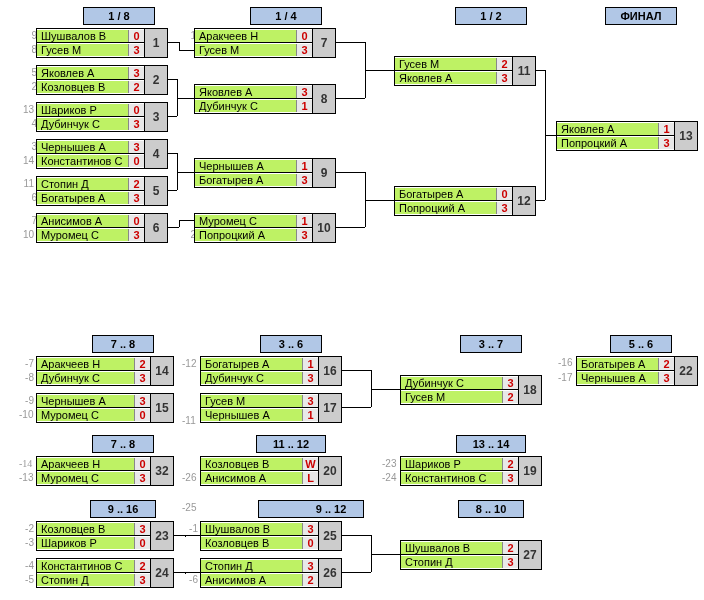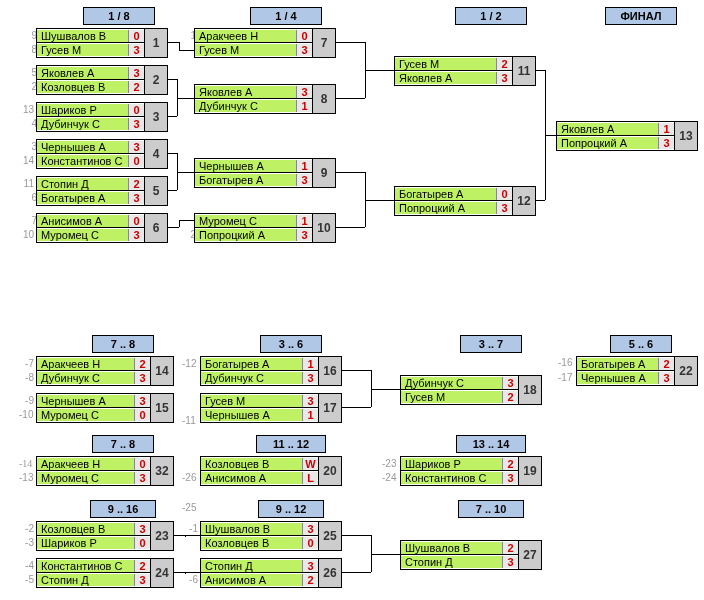--- a/index.html
+++ b/index.html
@@ -26,22 +26,22 @@
     <div class="hdr" style="left: 455px; top: 7px; width: 70px;">1 / 2</div>
     <div class="hdr" style="left: 605px; top: 7px; width: 70px;">ФИНАЛ</div>
     <div class="hdr" style="left: 92px; top: 335px; width: 60px;">7 .. 8</div>
     <div class="hdr" style="left: 260px; top: 335px; width: 60px;">3 .. 6</div>
     <div class="hdr" style="left: 460px; top: 335px; width: 60px;">3 .. 7</div>
     <div class="hdr" style="left: 610px; top: 335px; width: 60px;">5 .. 6</div>
     <div class="hdr" style="left: 92px; top: 435px; width: 60px;">7 .. 8</div>
     <div class="hdr" style="left: 256px; top: 435px; width: 68px;">11 .. 12</div>
     <div class="hdr" style="left: 456px; top: 435px; width: 68px;">13 .. 14</div>
     <div class="hdr" style="left: 90px; top: 500px; width: 64px;">9 .. 16</div>
-    <div class="hdr" style="left: 258px; top: 500px; width: 64px;">9 .. 12</div>
-    <div class="hdr" style="left: 458px; top: 500px; width: 64px;">7 .. 10</div>
+    <div class="hdr" style="left: 258px; top: 500px; width: 64px; padding-left: 40px;">9 .. 12</div>
+    <div class="hdr" style="left: 458px; top: 500px; width: 64px;">8 .. 10</div>
     <div class="seed" style="left: 25px; top: 30px; width: 12px;">9</div>
     <div class="seed" style="left: 25px; top: 44px; width: 12px;">8</div>
     <div class="seed" style="left: 25px; top: 67px; width: 12px;">5</div>
     <div class="seed" style="left: 25px; top: 81px; width: 12px;">2</div>
     <div class="seed" style="left: 22px; top: 104px; width: 12px;">13</div>
     <div class="seed" style="left: 25px; top: 118px; width: 12px;">4</div>
     <div class="seed" style="left: 25px; top: 141px; width: 12px;">3</div>
     <div class="seed" style="left: 22px; top: 155px; width: 12px;">14</div>
     <div class="seed" style="left: 22px; top: 178px; width: 12px;">11</div>
     <div class="seed" style="left: 25px; top: 192px; width: 12px;">6</div>

